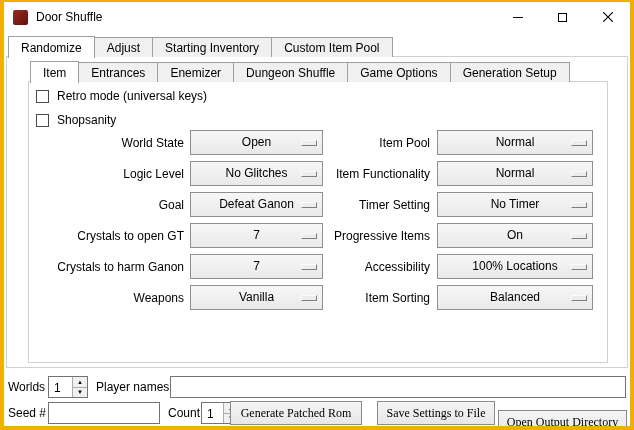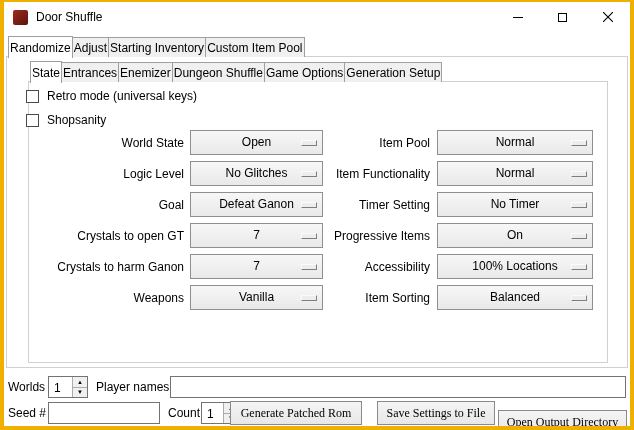--- a/index.html
+++ b/index.html
@@ -20,25 +20,25 @@
   .glyph-min { width:10px; height:1px; background:#000; }
   .glyph-max { width:9px; height:9px; border:1px solid #000; background:transparent; }
   
   .pane { position:absolute; background:#fff; border:1px solid #d0d0d0; }
   .pane-outer { left:2px; top:54px; width:622px; height:312px; }
   .pane-inner { left:24px; top:79px; width:580px; height:282px; }
   
   .tabs { position:absolute; display:flex; align-items:flex-end; z-index:5; }
   .tabs-outer { left:4px; top:34px; }
   .tabs-inner { left:26px; top:59px; }
-  .tab { height:20px; padding:3px 1px 0; background:#f0f0f0; border:1px solid #9f9f9f; border-bottom:none; white-space:nowrap; }
+  .tab { height:20px; padding:3px 12px 0; background:#f0f0f0; border:1px solid #9f9f9f; border-bottom:none; white-space:nowrap; }
   .tab + .tab { margin-left:-1px;text-align:right; }
   .tab.active { height:22px; margin-bottom:-1px; padding-top:4px; background:#fff; position:relative; z-index:6; }
   
-  .cbrow { position:absolute; left:22px; height:16px; display:flex; align-items:center; }
+  .cbrow { position:absolute; left:32px; height:16px; display:flex; align-items:center; }
   .cb { width:13px; height:13px; background:#fff; border:1px solid #4a4a4a; flex:0 0 auto; }
   .cb-label { margin-left:8px; white-space:nowrap; }
   
   .srow { position:absolute; left:0; right:0; height:26px; }
   .s-lbl { position:absolute; top:6px; white-space:nowrap; text-align:right; }
   .s-lbl-l { left:30px; width:150px; }
   .s-lbl-r { left:280px; width:146px; }
   .dd { position:absolute; height:25px; border:1px solid #8f8f8f; background:linear-gradient(#f7f7f7,#e9e9e9); display:flex; align-items:center; justify-content:center; }
   .dd-l { left:186px; width:133px; }
   .dd-r { left:433px; width:156px; }
@@ -82,21 +82,21 @@
   <div class="pane pane-inner"></div>
 
   <div class="tabs tabs-outer">
     <div class="tab active">Randomize</div>
     <div class="tab">Adjust</div>
     <div class="tab">Starting Inventory</div>
     <div class="tab">Custom Item Pool</div>
   </div>
 
   <div class="tabs tabs-inner">
-    <div class="tab active">State</div>
+    <div class="tab active">Item</div>
     <div class="tab">Entrances</div>
     <div class="tab">Enemizer</div>
     <div class="tab">Dungeon Shuffle</div>
     <div class="tab">Game Options</div>
     <div class="tab">Generation Setup</div>
   </div>
 
   <div class="cbrow" style="top:86px">
     <span class="cb"></span>
     <span class="cb-label">Retro mode (universal keys)</span>

